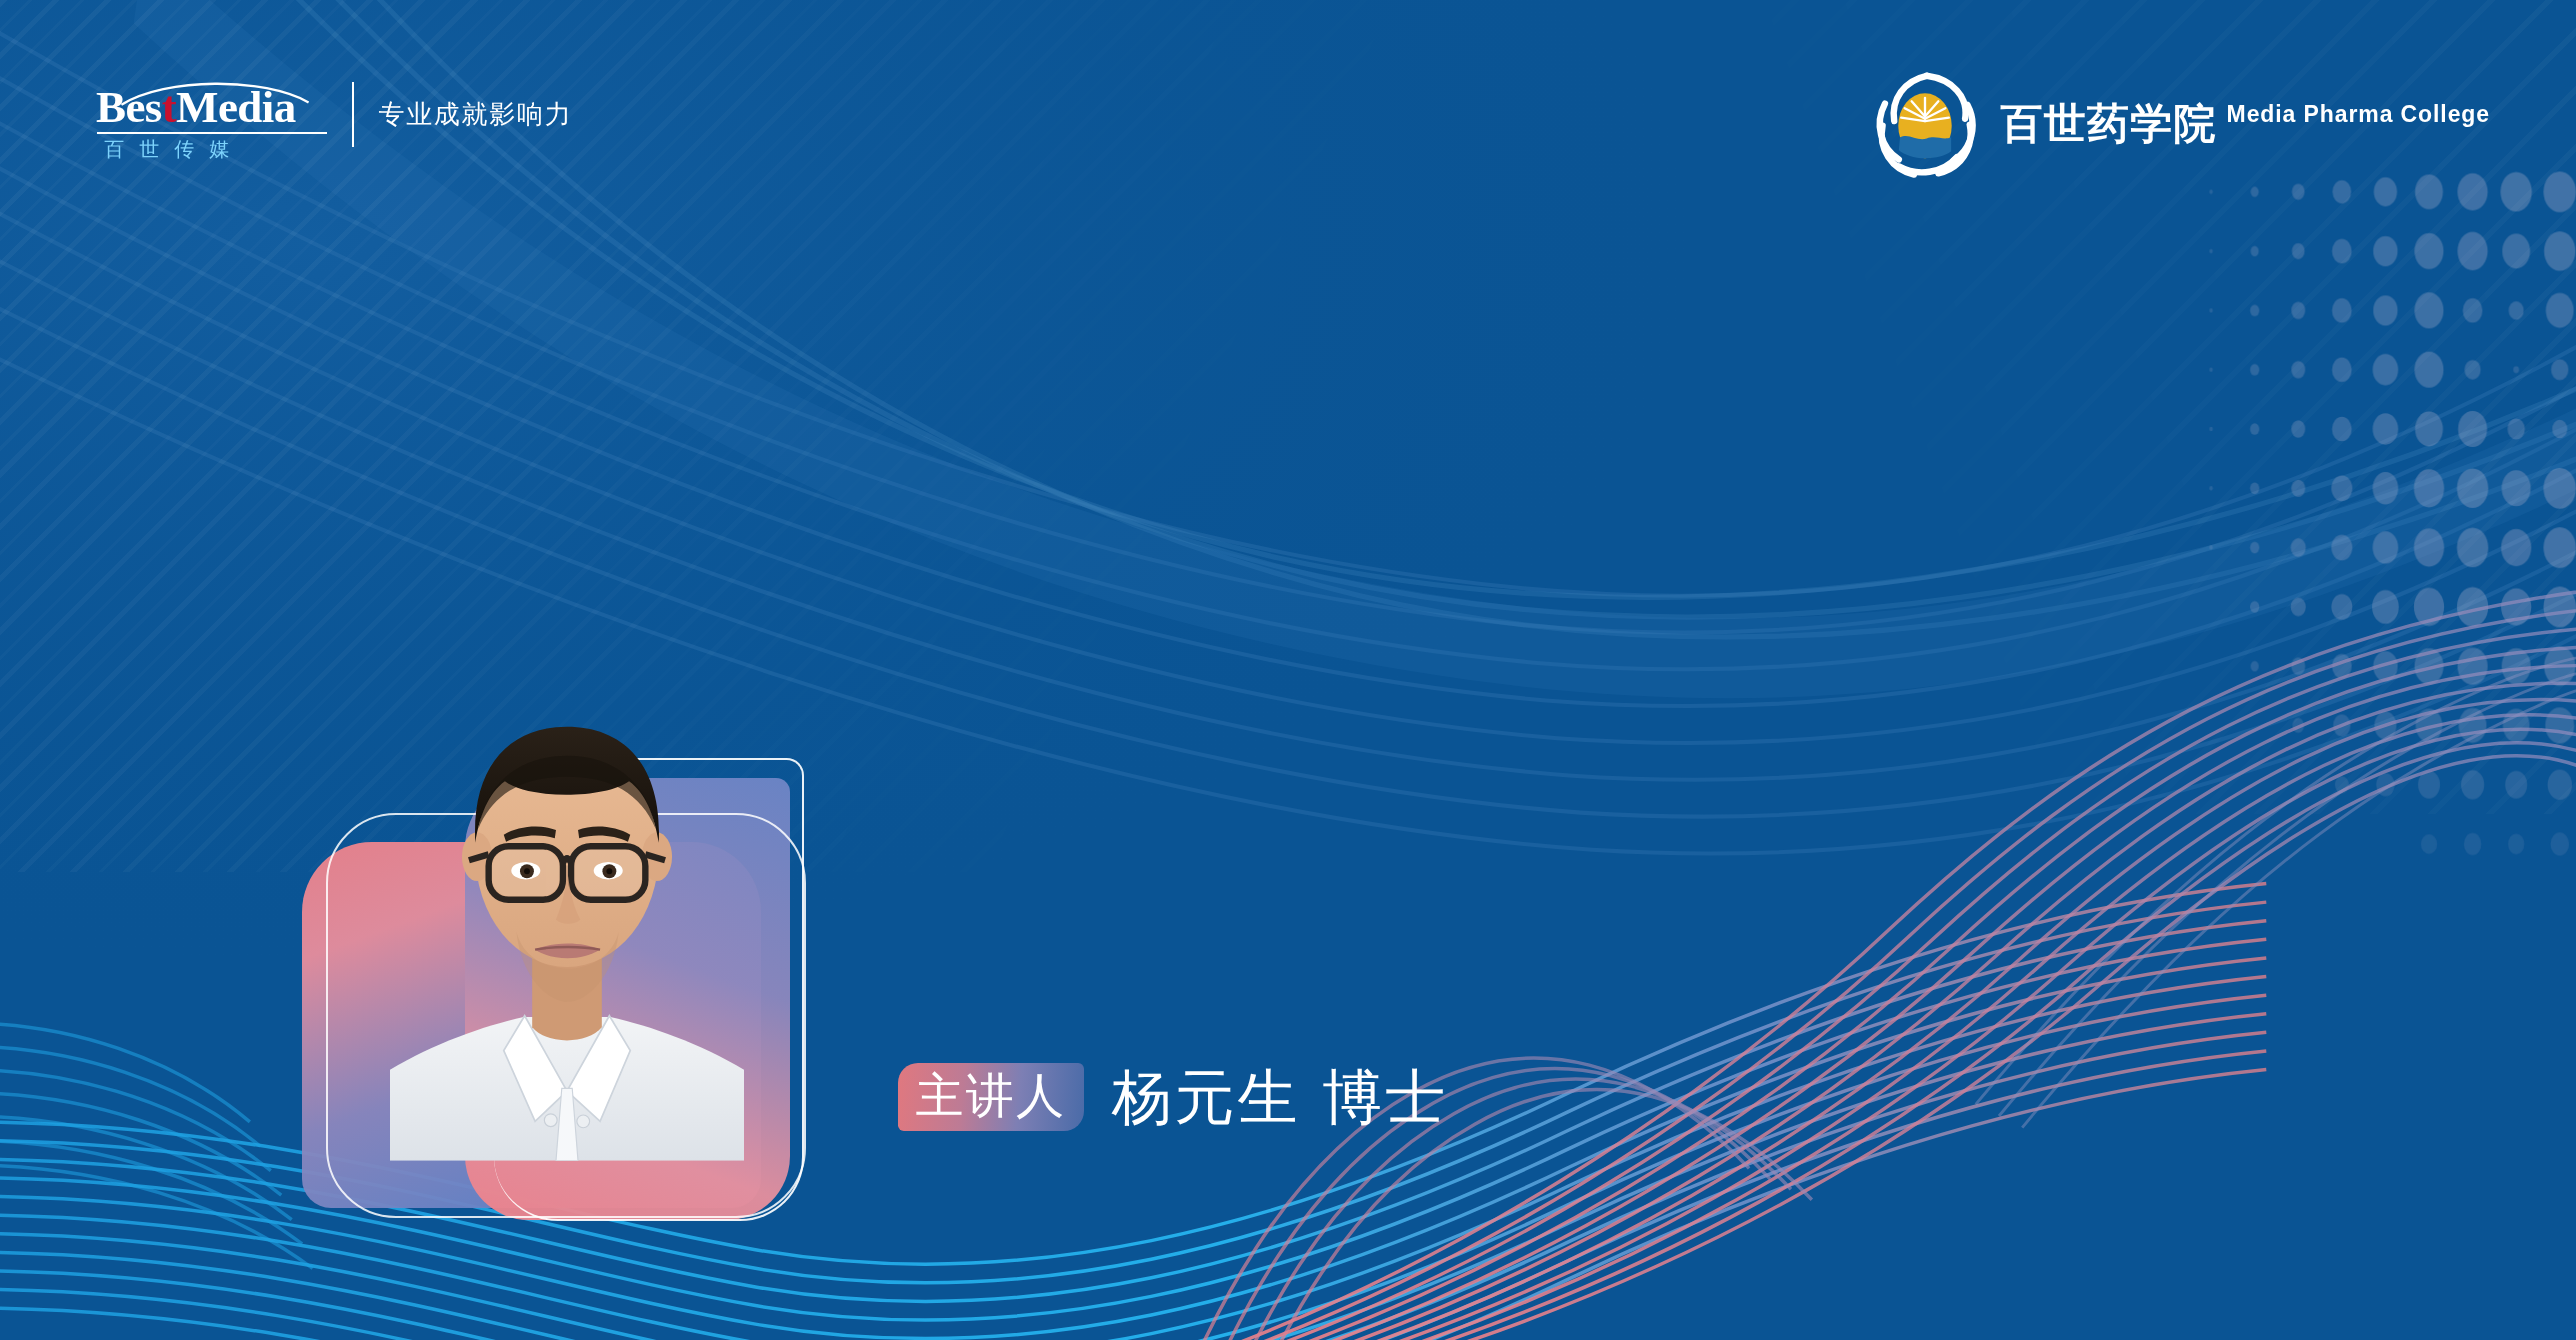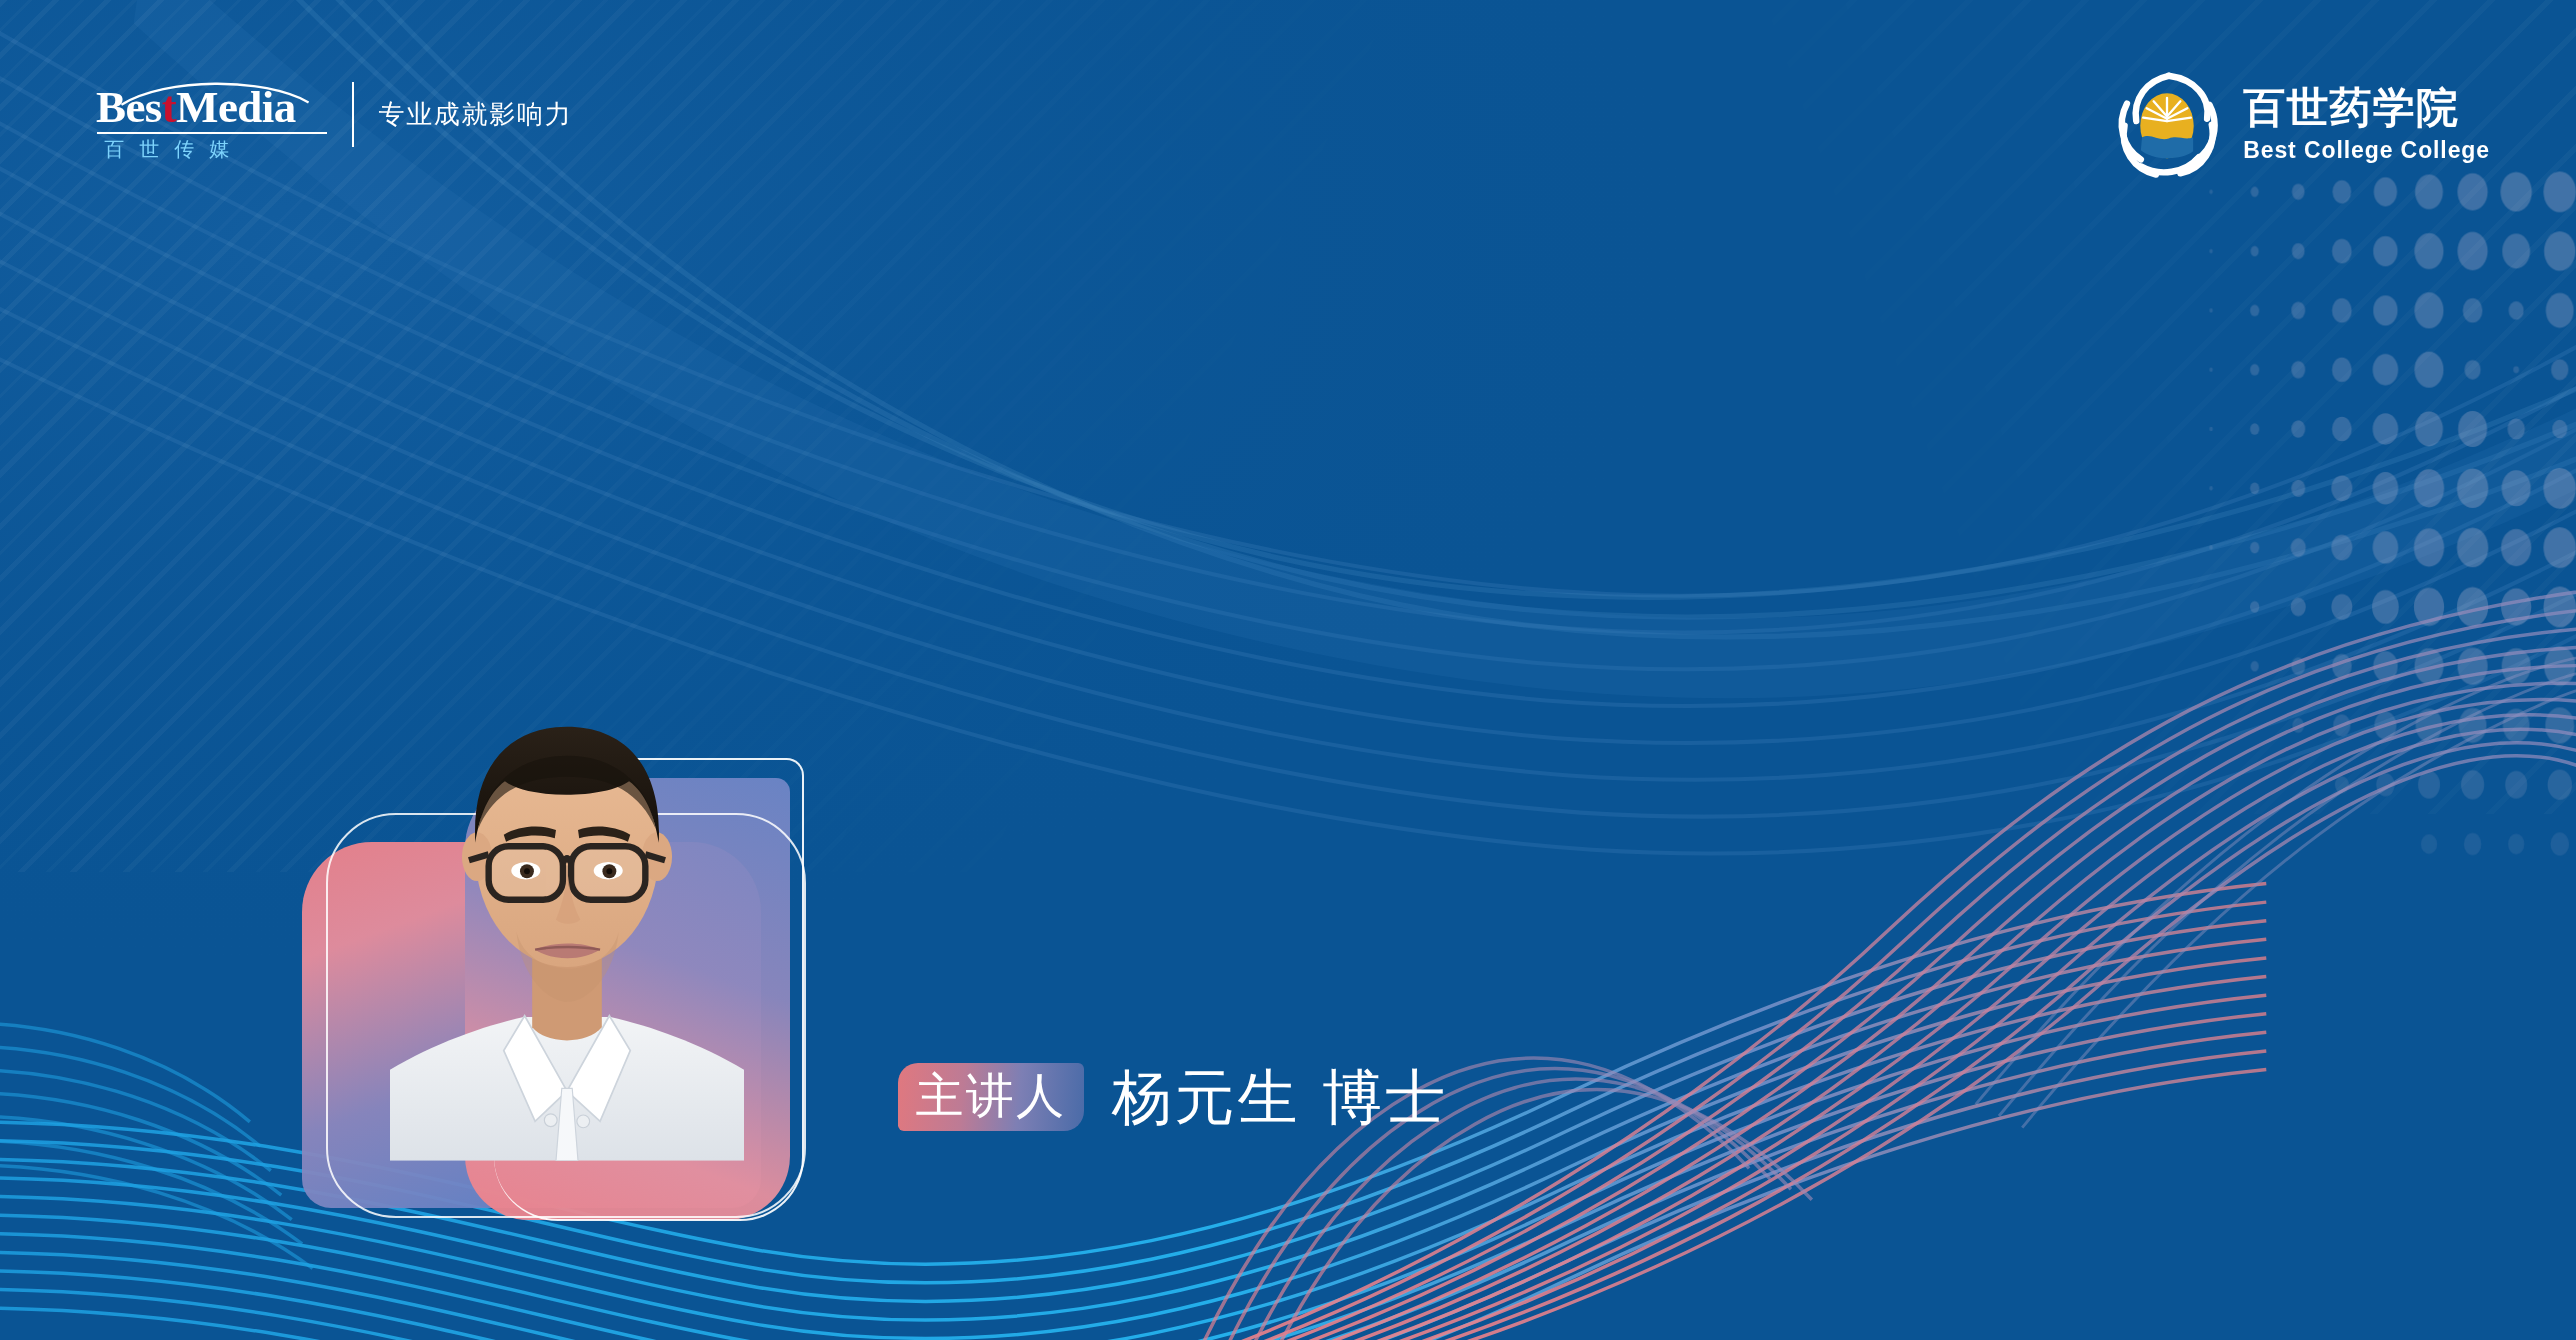--- a/index.html
+++ b/index.html
@@ -138,21 +138,21 @@
   .logo-right {
     position: absolute;
     right: 86px;
     top: 63px;
     display: flex;
     align-items: center;
     gap: 15px;
   }
   .bpc-text {
     display: flex;
-    flex-direction: column;
+    flex-direction: row;
     align-items: flex-start;
     gap: 10px;
   }
   .bpc-cn {
     font-family: "DejaVu Sans", "Liberation Sans", sans-serif;
     font-size: 42px;
     font-weight: bold;
     color: #ffffff;
     letter-spacing: 1.2px;
     line-height: 1;
@@ -531,21 +531,21 @@
         <line x1="105" y1="96" x2="70" y2="78"></line>
         <line x1="105" y1="96" x2="140" y2="78"></line>
         <line x1="105" y1="100" x2="64" y2="94"></line>
         <line x1="105" y1="100" x2="146" y2="94"></line>
       </g>
 
       <path d="M 62,128 C 78,120 92,136 108,130 C 124,124 136,134 150,128 L 150,152 C 140,160 124,164 105,164 C 86,164 70,158 60,150 Z" fill="#1f6ca8"></path>
     </svg>
     <div class="bpc-text">
       <div class="bpc-cn">百世药学院</div>
-      <div class="bpc-en">Best College College</div>
+      <div class="bpc-en">Media Pharma College</div>
     </div>
   </div>
 
 
   <div class="portrait-wrap">
     <div class="pf-gradient"></div>
     <div class="pf-gradient-2"></div>
     <div class="pf-outline"></div>
     <div class="pf-outline-2"></div>
 

